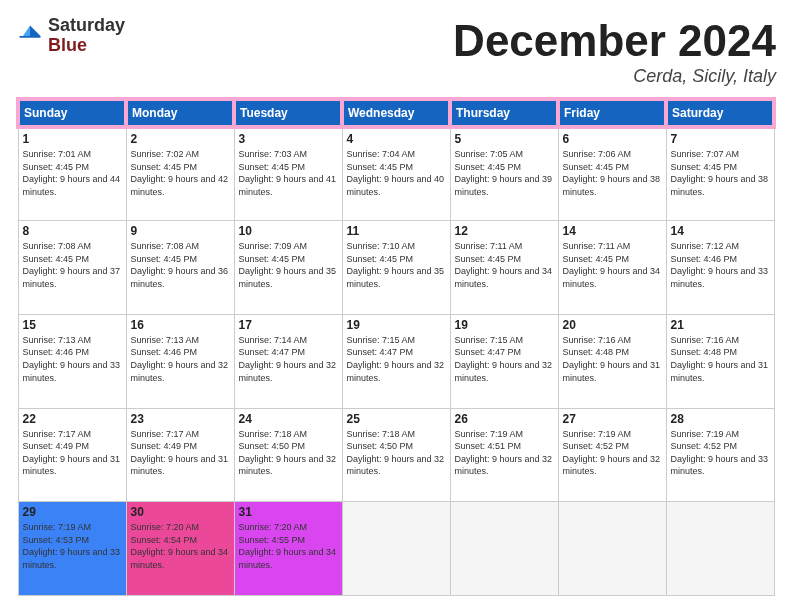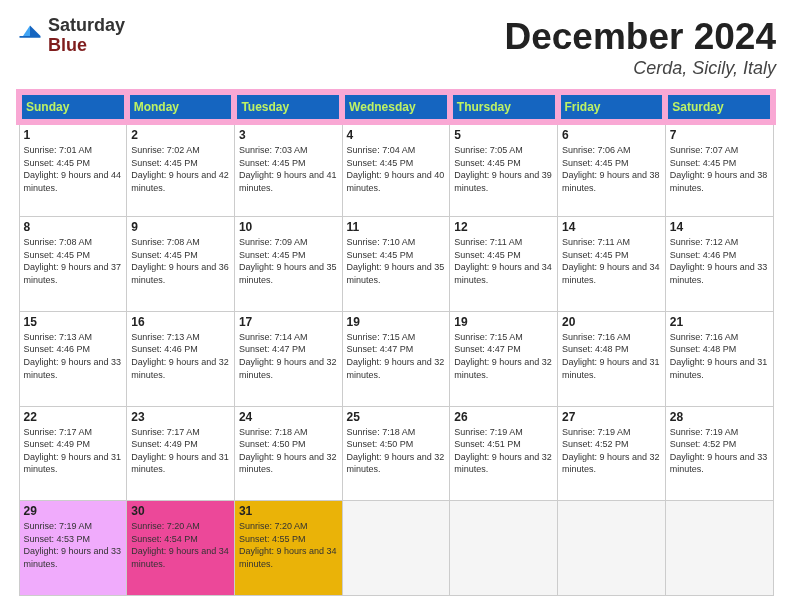--- a/index.html
+++ b/index.html
@@ -36,44 +36,44 @@
     .logo-general { color: #333; }
     .logo-blue { color: #7f1d1d; }
     .logo-icon {
       width: 28px;
       height: 28px;
     }
     .title-block {
       text-align: right;
     }
     .month-title {
-      font-size: 37px;
+      font-size: 44px;
       font-weight: bold;
       color: #222;
     }
     .location {
       font-size: 18px;
       color: #444;
       font-style: italic;
     }
     .calendar {
       flex: 1;
       border: 1px solid #ccc;
       border-collapse: collapse;
       width: 100%;
       table-layout: fixed;
     }
     .calendar th {
       background: #1565c0;
-      color: #bef264;
+      color: #ffffff;
       font-size: 12px;
       font-weight: bold;
       padding: 5px 4px;
       text-align: left;
-      border: 6px solid #f9a8d4;
+      border: 4px solid #f9a8d4;
     }
     .calendar td {
       vertical-align: top;
       border: 1px solid #ccc;
       padding: 3px 4px;
       font-size: 9.5px;
       color: #333;
       background: #fff;
       height: 82px;
     }
@@ -245,29 +245,29 @@
           <td>
             <span class="day-num">27</span>
             <div class="cell-info">Sunrise: 7:19 AM<br>Sunset: 4:52 PM<br>Daylight: 9 hours and 32 minutes.</div>
           </td>
           <td>
             <span class="day-num">28</span>
             <div class="cell-info">Sunrise: 7:19 AM<br>Sunset: 4:52 PM<br>Daylight: 9 hours and 33 minutes.</div>
           </td>
         </tr>
         <tr style="background: rgb(245, 245, 245);">
-          <td style="background: #f0abfc;">
+          <td style="background: #3b82f6;">
             <span class="day-num">29</span>
             <div class="cell-info">Sunrise: 7:19 AM<br>Sunset: 4:53 PM<br>Daylight: 9 hours and 33 minutes.</div>
           </td>
           <td style="background: #ec4899;">
             <span class="day-num">30</span>
             <div class="cell-info">Sunrise: 7:20 AM<br>Sunset: 4:54 PM<br>Daylight: 9 hours and 34 minutes.</div>
           </td>
-          <td style="background: #eab308;">
+          <td style="background: #d946ef;">
             <span class="day-num">31</span>
             <div class="cell-info">Sunrise: 7:20 AM<br>Sunset: 4:55 PM<br>Daylight: 9 hours and 34 minutes.</div>
           </td>
           <td class="empty-cell" style="background: rgb(245, 245, 245);"></td>
           <td class="empty-cell" style="background: rgb(245, 245, 245);"></td>
           <td class="empty-cell" style="background: rgb(245, 245, 245);"></td>
           <td class="empty-cell" style="background: rgb(245, 245, 245);"></td>
         </tr>
       </tbody>
   </table>

